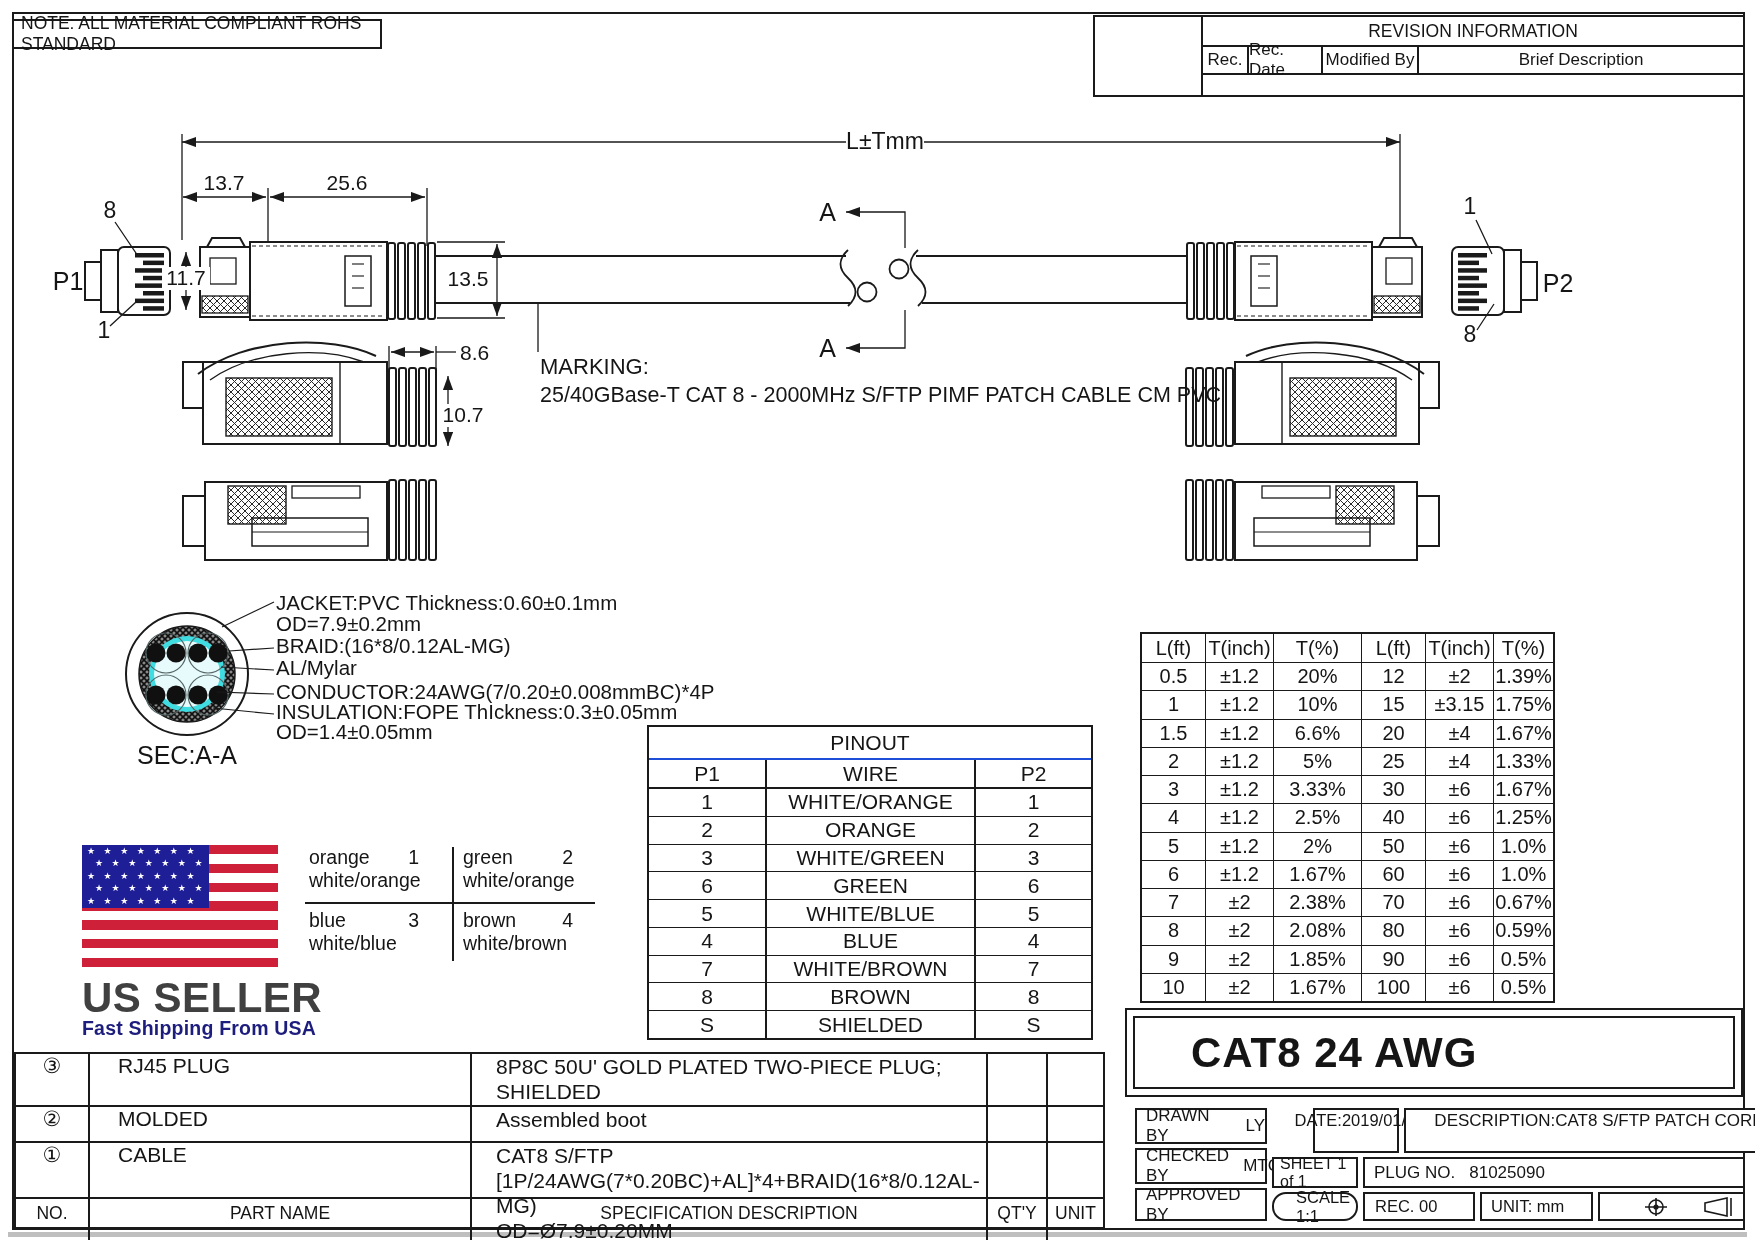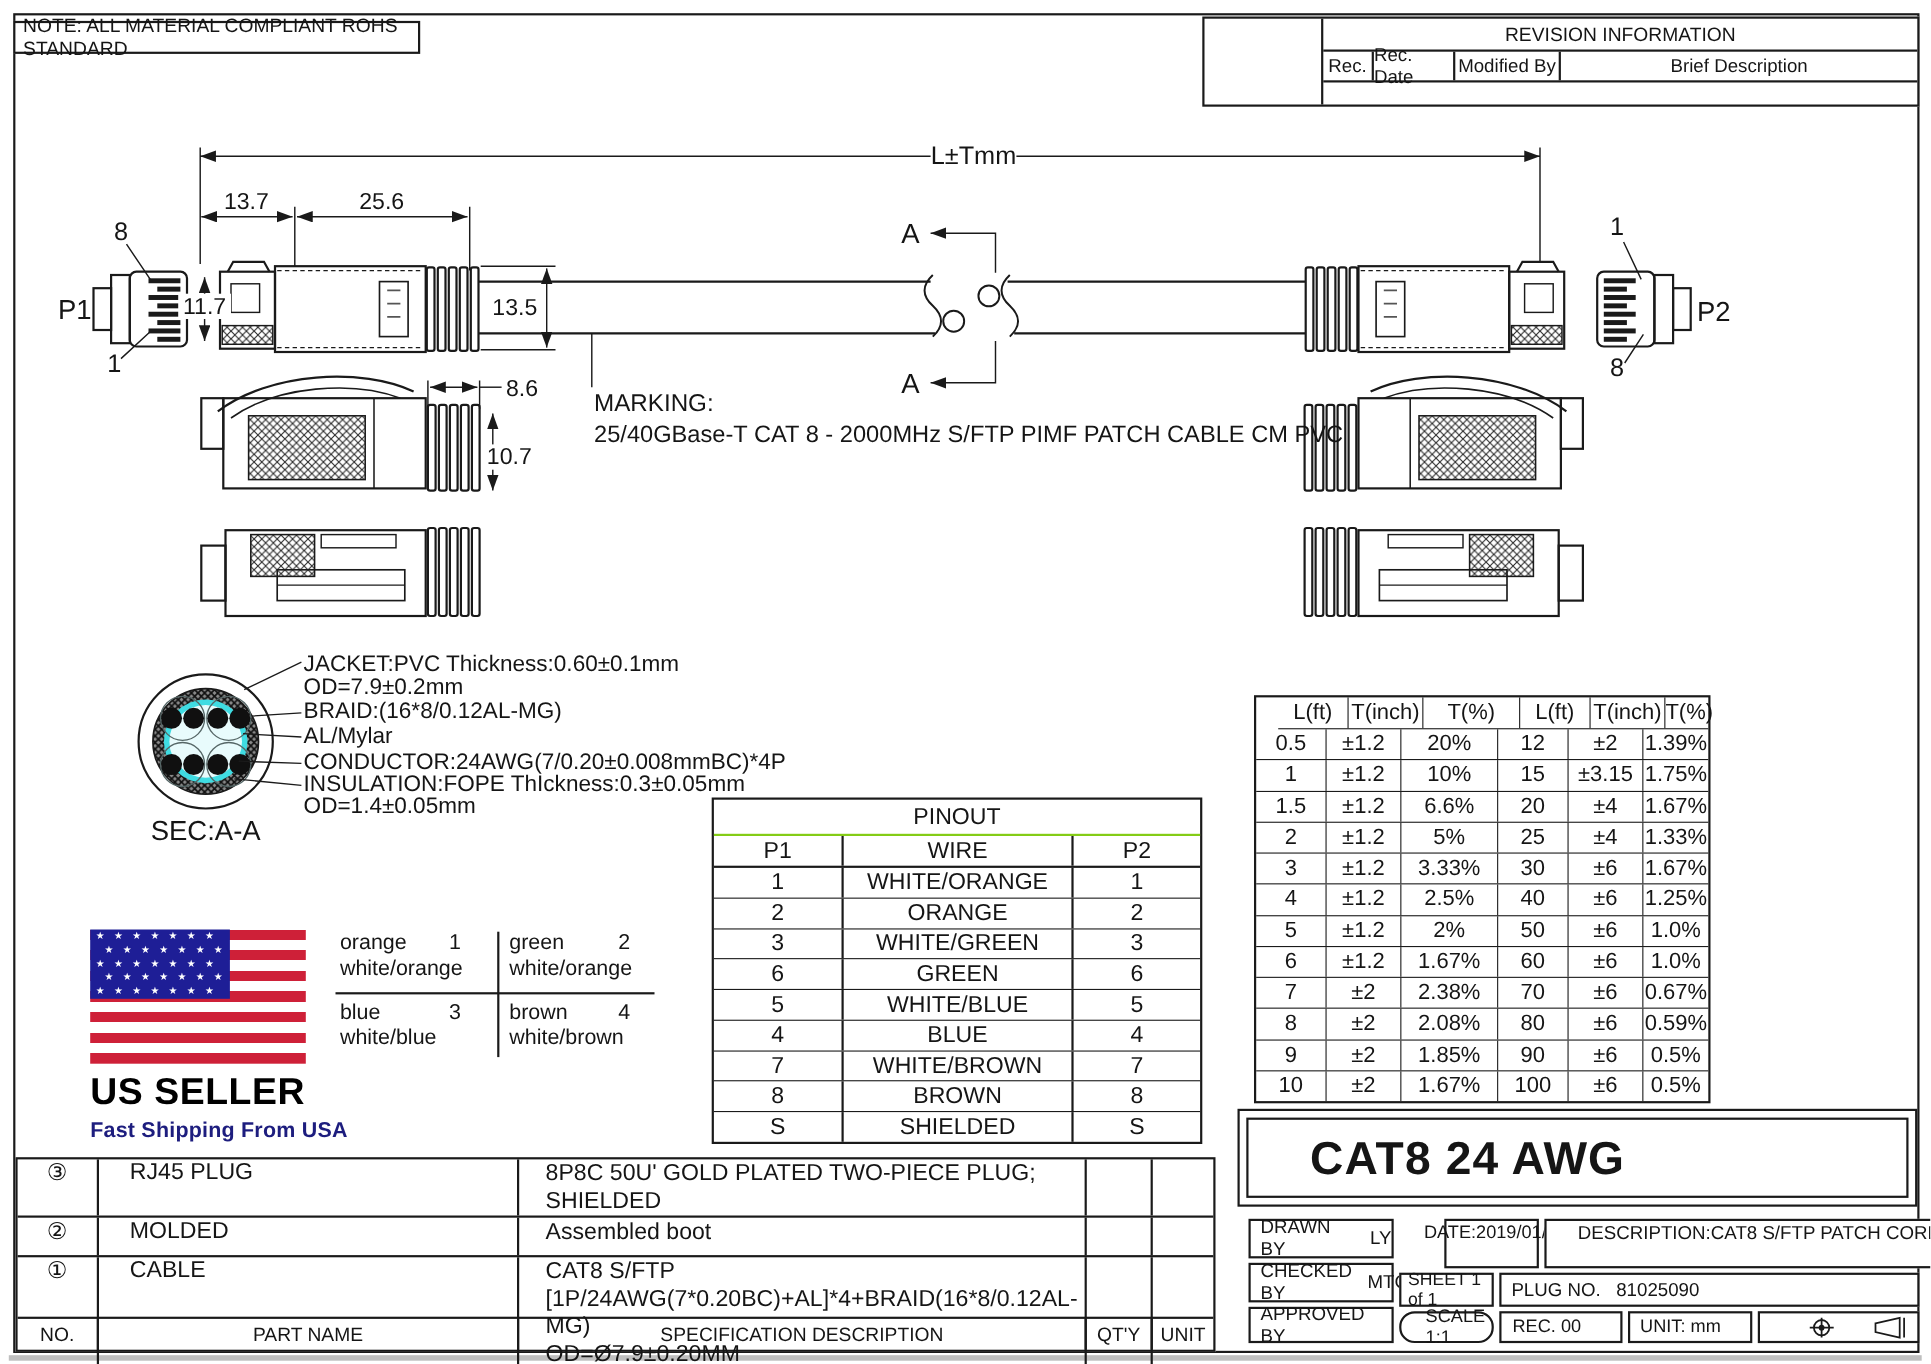--- a/index.html
+++ b/index.html
@@ -19,43 +19,43 @@
   .rev-title{height:30px;border-bottom:2px solid #1a1a1a;display:flex;align-items:center;justify-content:center;font-size:17.5px;}
   .rev-head{height:28px;border-bottom:2px solid #1a1a1a;display:flex;}
   .rev-head > div{border-right:2px solid #1a1a1a;display:flex;align-items:center;justify-content:center;font-size:17px;}
   .rev-head > div:nth-child(1){width:46px;}
   .rev-head > div:nth-child(2){width:74px;}
   .rev-head > div:nth-child(3){width:96px;}
   .rev-head > div:nth-child(4){flex:1;border-right:none;}
   .rev-blank{flex:1;}
 
   .pinout{left:647px;top:725px;width:446px;height:315px;border:2px solid #1a1a1a;background:#fff;font-size:21px;display:flex;flex-direction:column;}
-  .pin-title{height:33px;border-bottom:2px solid #84cc16;display:flex;align-items:center;justify-content:center;}
+  .pin-title{height:33px;border-bottom:2px solid #1d4ed8;display:flex;align-items:center;justify-content:center;}
   .pin-row{display:grid;grid-template-columns:118px 209px 1fr;}
   .pin-row > div{display:flex;align-items:center;justify-content:center;border-right:2px solid #1a1a1a;}
   .pin-row > div:last-child{border-right:none;}
   .pin-head{height:29px;border-bottom:2px solid #1a1a1a;}
   .pin-body{flex:1;display:flex;flex-direction:column;}
   .pin-body .pin-row{flex:1;border-bottom:1.5px solid #1a1a1a;}
   .pin-body .pin-row:last-child{border-bottom:none;}
 
   .tol{left:1140px;top:632px;width:415px;height:371px;border:2px solid #1a1a1a;background:#fff;font-size:20px;display:flex;flex-direction:column;}
   .tol-row{display:grid;grid-template-columns:64px 68px 88px 64px 68px 1fr;}
   .tol-row > div{display:flex;align-items:center;justify-content:center;border-right:1.5px solid #1a1a1a;}
   .tol-row > div:last-child{border-right:none;}
-  .tol-head{height:29px;border-bottom:1.5px solid #1a1a1a;margin-left:20px;}
+  .tol-head{height:29px;border-bottom:1.5px solid #1a1a1a;}
   .tol-body{flex:1;display:flex;flex-direction:column;}
   .tol-body .tol-row{flex:1;border-bottom:1.5px solid #1a1a1a;}
   .tol-body .tol-row:last-child{border-bottom:none;}
 
   .flag{left:82px;top:845px;width:196px;height:122px;background:repeating-linear-gradient(to bottom,#ce2038 0 9.39px,#ffffff 9.39px 18.78px);}
   .canton{position:absolute;left:0;top:0;width:127px;height:63.2px;background:#1e1e96;overflow:hidden;color:#fff;}
   .star-row{font-size:9px;line-height:12.4px;letter-spacing:8.5px;padding-left:5px;white-space:nowrap;}
   .star-row:nth-child(even){padding-left:13px;}
-  .seller-title{left:82px;top:974px;font-size:34px;font-weight:bold;color:#000000;letter-spacing:0.5px;}
+  .seller-title{left:82px;top:974px;font-size:42px;font-weight:bold;color:#404040;letter-spacing:0.5px;}
   .seller-sub{left:82px;top:1017px;font-size:19.5px;font-weight:bold;color:#1d1d7e;letter-spacing:0.2px;}
 
   .wires{left:305px;top:845px;width:290px;height:118px;font-size:19.5px;}
   .wires .vline{position:absolute;left:147px;top:2px;width:1.5px;height:114px;background:#1a1a1a;}
   .wires .hline{position:absolute;left:0;top:57px;width:290px;height:1.5px;background:#1a1a1a;}
   .wcell{position:absolute;width:132px;height:50px;line-height:23px;}
   .wcell .l1{display:flex;width:110px;}
   .wcell .l1 .num{margin-left:auto;}
 
   .parts{left:14px;top:1052px;width:1091px;height:177px;border:2.5px solid #1a1a1a;background:#fff;display:flex;flex-direction:column;}

